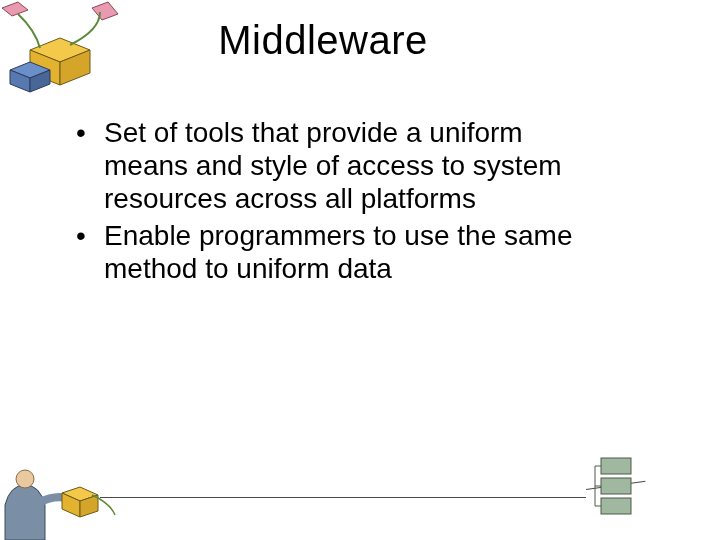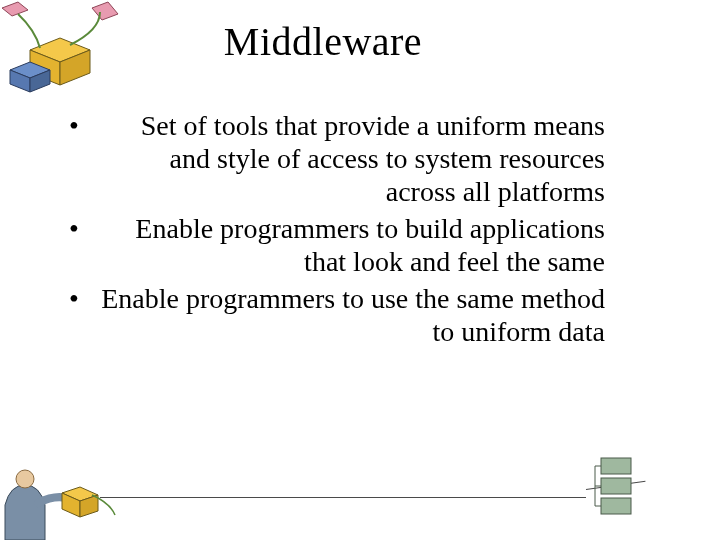--- a/index.html
+++ b/index.html
@@ -11,43 +11,41 @@
     font-family: Arial, Helvetica, sans-serif;
     color: #000;
     overflow: hidden;
     position: relative;
   }
   .slide {
     width: 646px;
     height: 540px;
     position: relative;
     box-sizing: border-box;
-    font-family: Liberation Serif, serif;
   }
   .title {
     position: absolute;
     top: 18px;
     left: 0;
     width: 100%;
     text-align: center;
     font-size: 40px;
     font-weight: 400;
     letter-spacing: 0.5px;
   }
   .body {
     position: absolute;
     top: 108px;
     left: 60px;
     right: 40px;
   }
   ul.bullets {
     list-style: none;
-    margin: 1px;
+    margin: 8px;
     padding: 0;
-    text-align: right;
   }
   ul.bullets li {
     position: relative;
     padding-left: 36px;
     font-size: 28px;
     line-height: 1.18;
     margin-bottom: 4px;
   }
   ul.bullets li::before {
     content: "•";
@@ -109,21 +107,20 @@
       <polygon points="2,8 18,2 28,10 12,16" fill="#e89bb0" stroke="#8f4658" stroke-width="1"></polygon>
       <path d="M18,14 Q35,30 40,48" fill="none" stroke="#5a8a3a" stroke-width="2"></path>
     </svg>
   </div>
 
   <div class="title">Middleware</div>
 
   <div class="body">
     <ul class="bullets">
       <li>Set of tools that provide a uniform means and style of access to system resources across all platforms</li>
-      <li>Enable programmers to build applications that look and feel the same</li>
       <li>Enable programmers to use the same method to uniform data</li>
     </ul>
   </div>
 
   <div class="footer-line"></div>
 
   <div class="art-bl">
     <svg viewBox="0 0 120 75" width="120" height="75">
 
       <path d="M5,75 L5,40 Q10,20 25,20 Q40,20 45,40 L45,75 Z" fill="#7a8fa6" stroke="#3a4a5a" stroke-width="1"></path>

